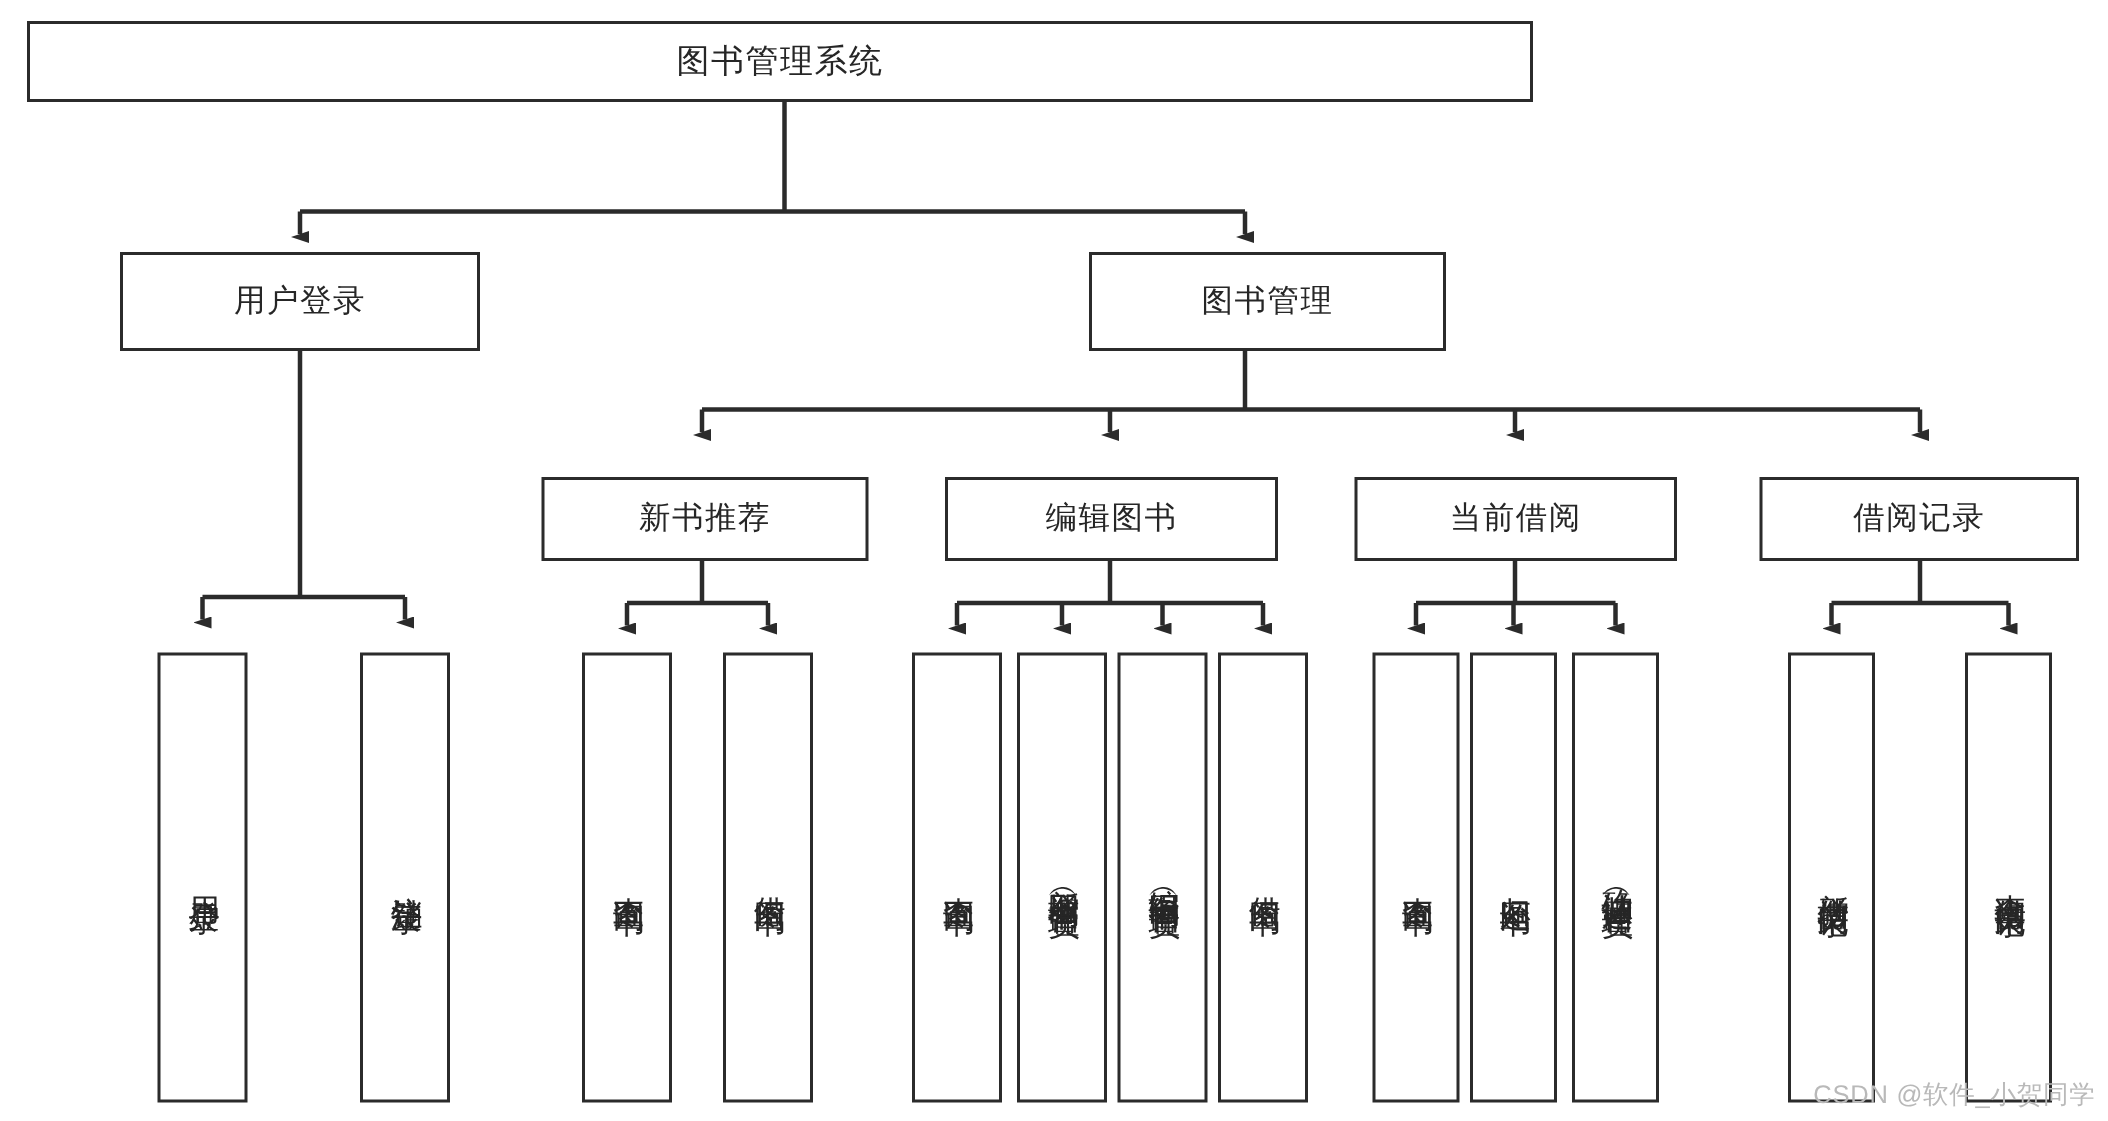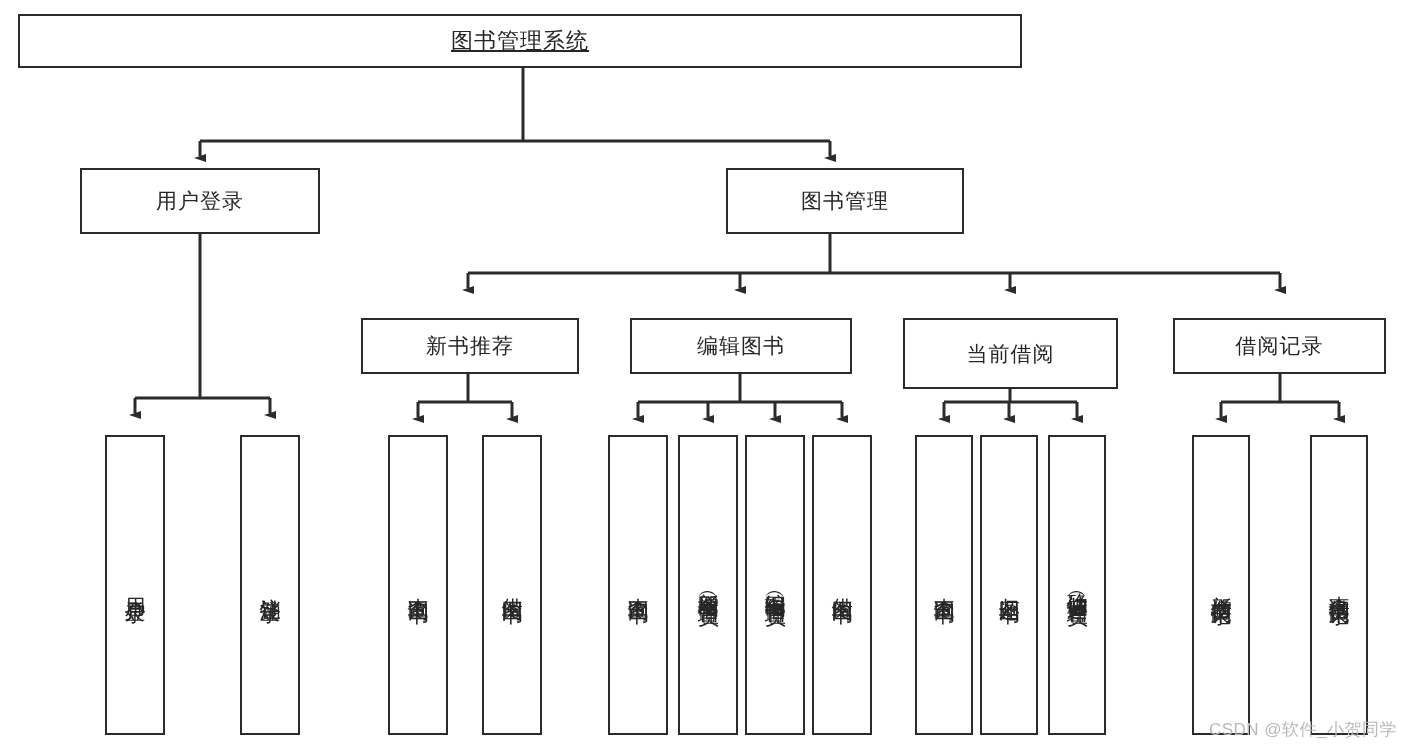--- a/index.html
+++ b/index.html
@@ -36,21 +36,20 @@
     justify-content: center;
     color: #262626;
   }
   .node.h {
     font-size: 21px;
     line-height: 1.2;
     letter-spacing: 1px;
   }
   .node.root {
     font-size: 22px;
-    text-decoration: underline;
   }
   .node.v {
     writing-mode: vertical-rl;
     text-orientation: upright;
     font-size: 21px;
     line-height: 1.25;
     letter-spacing: 2px;
     padding: 6px 0;
     align-items: center;
     justify-content: center;
@@ -140,21 +139,21 @@
   <div class="node h" style="left:710px; top:168px; width:238px; height:66px;margin-left:16px;">
     <span>图书管理</span>
   </div>
 
   <div class="node h" style="left:361px; top:318px; width:218px; height:56px;">
     <span>新书推荐</span>
   </div>
   <div class="node h" style="left:630px; top:318px; width:222px; height:56px;">
     <span>编辑图书</span>
   </div>
-  <div class="node h" style="left:903px; top:318px; width:215px; height:71px;text-align:right;">
+  <div class="node h" style="left:903px; top:318px; width:215px; height:56px;text-align:right;">
     <span>当前借阅</span>
   </div>
   <div class="node h" style="left:1173px; top:318px; width:213px; height:56px;">
     <span>借阅记录</span>
   </div>
 
   <div class="node v" style="left:105px; top:435px; width:60px; height:300px;">
     <span class="vtext">用户登录</span>
   </div>
   <div class="node v" style="left:240px; top:435px; width:60px; height:300px;">

